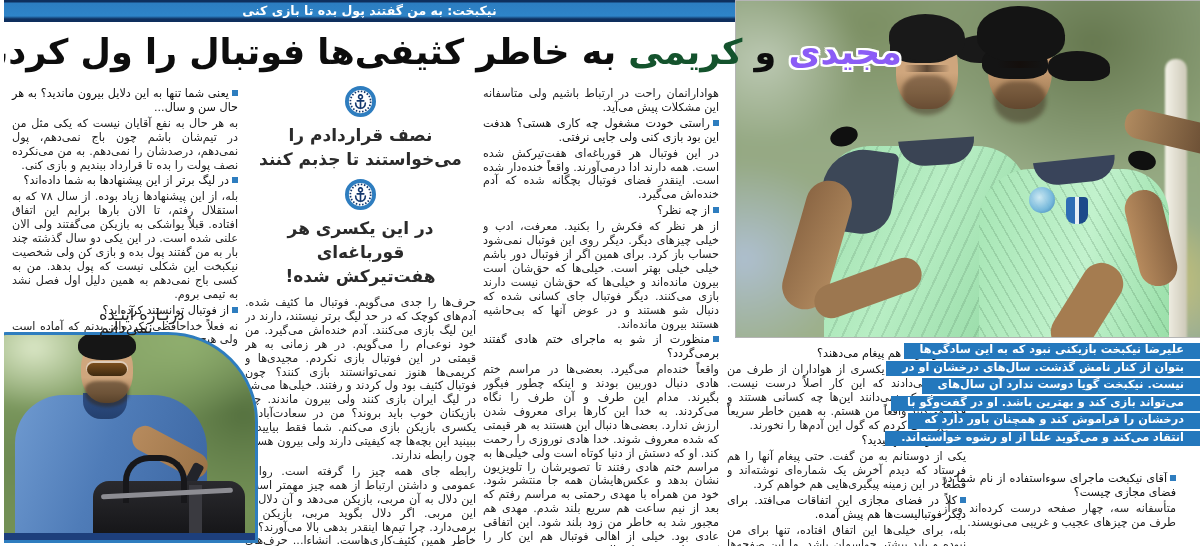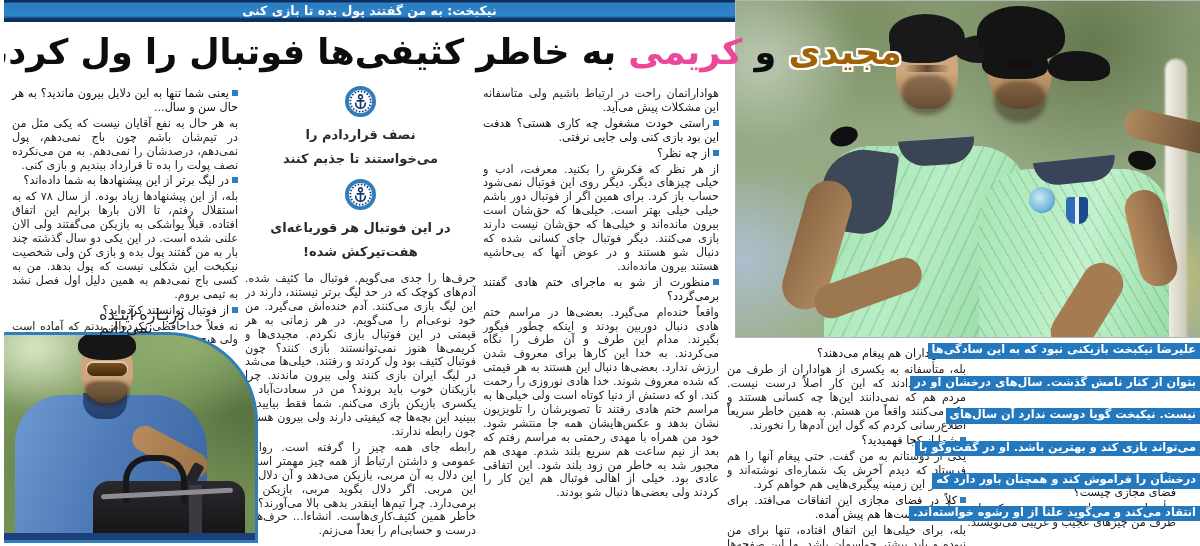--- a/index.html
+++ b/index.html
@@ -8,23 +8,23 @@
 
   
   .kicker{position:absolute;left:0;top:0;width:731px;height:22px;
     background:linear-gradient(180deg,#0e2f5e 0,#0e2f5e 2px,#2c7dc1 3px,#2e84c8 16px,#0e2f5e 19px,#0e2f5e 22px);
     color:#fff;font-weight:bold;font-size:12.5px;line-height:21px;text-align:center;z-index:7}
 
   
   .headline{position:absolute;top:24px;left:10px;width:888px;height:58px;line-height:56px;
     font-size:35px;font-weight:bold;white-space:nowrap;text-align:right;direction:rtl;z-index:6;
     color:#0d0d0d;letter-spacing:-1px}
-  .hl-blue{color:#a16207;
+  .hl-blue{color:#8b5cf6;
     text-shadow:-2px 0 0 #fff,2px 0 0 #fff,0 -2px 0 #fff,0 2px 0 #fff,-2px -2px 0 #fff,2px 2px 0 #fff,-2px 2px 0 #fff,2px -2px 0 #fff}
-  .hl-red{color:#ec4899}
+  .hl-red{color:#14532d}
 
   
   .photo-players{position:absolute;left:731px;top:0;width:469px;height:338px;border:1px solid #b5b5b5;
     box-sizing:border-box;overflow:hidden;background:#8fa37e;z-index:1}
   .pp-bg{position:absolute;inset:-12px;filter:blur(7px);
     background:
       radial-gradient(140px 120px at 8% 20%,#bcc9b3 0%,rgba(188,201,179,0) 70%),
       radial-gradient(160px 140px at 4% 75%,#aebfd0 0%,rgba(174,191,208,0) 70%),
       radial-gradient(200px 160px at 30% 10%,#7c8f63 0%,rgba(124,143,99,0) 72%),
       radial-gradient(240px 200px at 75% 15%,#66784f 0%,rgba(102,120,79,0) 70%),
@@ -126,26 +126,26 @@
   .col-b{left:241px;top:84px;width:231px;height:462px;overflow:hidden}
   .col-c{left:479px;top:87px;width:236px;height:459px;overflow:hidden}
   .col-d{left:723px;top:347px;width:239px;height:199px;overflow:hidden}
   .indent-wrap{margin-left:46px}
   .tail{position:absolute;left:95px;top:309px;width:122px;z-index:6;font-size:16px;line-height:12.5px;
     text-align:left;color:#222}
 
   
   .pq{text-align:center;margin:2px 0 8px}
   .pq-logo{width:31px;height:31px;margin:2px auto 6px;display:block}
-  .pq-text{font-weight:bold;font-size:13px;line-height:24px;color:#2b2b2b;letter-spacing:-0.5px}
+  .pq-text{font-weight:bold;font-size:17px;line-height:24px;color:#2b2b2b;letter-spacing:-0.5px}
 
   
   .lead{position:absolute;left:962px;top:343px;width:234px;direction:rtl;z-index:3}
   .lead div{background:#2478bd;color:#fff;font-weight:bold;font-size:11.3px;line-height:12.5px;
-    padding:1px 4px 2px;margin-bottom:17px;width:fit-content;white-space:nowrap}
+    padding:1px 16px 2px;margin-bottom:2px;width:fit-content;white-space:nowrap}
   .col-e{left:938px;top:472px;width:234px;height:74px;overflow:hidden}
 </style>
 </head>
 <body>
 
 <div class="page">
 
   <div class="kicker">
     <span>نیکبخت: به من گفتند پول بده تا بازی کنی</span>
   </div>
@@ -219,31 +219,32 @@
         <span>می‌خواستند تا جذبم کنند</span>
       </div>
     </div>
     <div class="pq">
       <svg class="pq-logo" viewBox="0 0 32 32">
         <circle cx="16" cy="16" r="14" fill="#fff" stroke="#2e7dbf" stroke-width="4"></circle>
         <circle cx="16" cy="16" r="10.5" fill="none" stroke="#14386e" stroke-width="1.8" stroke-dasharray="1.6 1.7"></circle>
         <path d="M16 9.2 a2 2 0 1 0 0.01 0 M16 13.2 v10 M11 17.6 c0 3.6 2.4 5.4 5 5.4 c2.6 0 5 -1.8 5 -5.4 M12.6 15.4 h6.8" fill="none" stroke="#14386e" stroke-width="1.7" stroke-linecap="round"></path>
       </svg>
       <div class="pq-text">
-        <span>در این فوتبال هر قورباغه‌ای</span><br>
+        <span>در این یکسری هر قورباغه‌ای</span><br>
         <span>هفت‌تیرکش شده!</span>
       </div>
     </div>
     <p class="a">حرف‌ها را جدی می‌گویم. فوتبال ما کثیف شده. آدم‌های کوچک که در حد لیگ برتر نیستند، دارند در این لیگ بازی می‌کنند. آدم خنده‌اش می‌گیرد. من خود نوعی‌ام را می‌گویم. در هر زمانی به هر قیمتی در این فوتبال بازی نکردم. مجیدی‌ها و کریمی‌ها هنوز نمی‌توانستند بازی کنند؟ چون فوتبال کثیف بود ول کردند و رفتند. خیلی‌ها می‌شد در لیگ ایران بازی کنند ولی بیرون ماندند. چرا بازیکنان خوب باید بروند؟ من در سعادت‌آباد با یکسری بازیکن بازی می‌کنم. شما فقط بیایید و ببینید این بچه‌ها چه کیفیتی دارند ولی بیرون هستند چون رابطه ندارند.</p>
     <p class="a indent-wrap">رابطه جای همه چیز را گرفته است. روابط عمومی و داشتن ارتباط از همه چیز مهمتر است. این دلال به آن مربی، بازیکن می‌دهد و آن دلال به این مربی. اگر دلال بگوید مربی، بازیکن را برمی‌دارد. چرا تیم‌ها اینقدر بدهی بالا می‌آورند؟ به خاطر همین کثیف‌کاری‌هاست. انشاءا... حرف‌های درست و حسابی‌ام را بعداً می‌زنم.</p>
   </div>
 
   <div class="col col-c">
     <p class="a">هوادارانمان راحت در ارتباط باشیم ولی متأسفانه این مشکلات پیش می‌آید.</p>
     <p class="q"><span class="sq"></span><span>راستی خودت مشغول چه کاری هستی؟ هدفت این بود بازی کنی ولی جایی نرفتی.</span></p>
+    <p class="a">در این فوتبال هر قورباغه‌ای هفت‌تیرکش شده است. همه دارند ادا درمی‌آورند. واقعاً خنده‌دار شده است. اینقدر فضای فوتبال بچگانه شده که آدم خنده‌اش می‌گیرد.</p>
     <p class="q"><span class="sq"></span><span>از چه نظر؟</span></p>
     <p class="a">از هر نظر که فکرش را بکنید. معرفت، ادب و خیلی چیزهای دیگر. دیگر روی این فوتبال نمی‌شود حساب باز کرد. برای همین اگر از فوتبال دور باشم خیلی خیلی بهتر است. خیلی‌ها که حق‌شان است بیرون مانده‌اند و خیلی‌ها که حق‌شان نیست دارند بازی می‌کنند. دیگر فوتبال جای کسانی شده که دنبال شو هستند و در عوض آنها که بی‌حاشیه هستند بیرون مانده‌اند.</p>
     <p class="q"><span class="sq"></span><span>منظورت از شو به ماجرای ختم هادی گفتند برمی‌گردد؟</span></p>
     <p class="a">واقعاً خنده‌ام می‌گیرد. بعضی‌ها در مراسم ختم هادی دنبال دوربین بودند و اینکه چطور فیگور بگیرند. مدام این طرف و آن طرف را نگاه می‌کردند. به خدا این کارها برای معروف شدن ارزش ندارد. بعضی‌ها دنبال این هستند به هر قیمتی که شده معروف شوند. خدا هادی نوروزی را رحمت کند. او که دستش از دنیا کوتاه است ولی خیلی‌ها به مراسم ختم هادی رفتند تا تصویرشان را تلویزیون نشان بدهد و عکس‌هایشان همه جا منتشر شود. خود من همراه با مهدی رحمتی به مراسم رفتم که بعد از نیم ساعت هم سریع بلند شدم. مهدی هم مجبور شد به خاطر من زود بلند شود. این اتفاقی عادی بود. خیلی از اهالی فوتبال هم این کار را کردند ولی بعضی‌ها دنبال شو بودند.</p>
 
   </div>
 
   <div class="col col-d">
     <p class="q"><span class="sq"></span><span>به هواداران هم پیغام می‌دهند؟</span></p>
     <p class="a">بله، متأسفانه به یکسری از هواداران از طرف من شماره می‌دادند که این کار اصلاً درست نیست. مردم هم که نمی‌دانند این‌ها چه کسانی هستند و فکر می‌کنند واقعاً من هستم. به همین خاطر سریعاً اطلاع‌رسانی کردم که گول این آدم‌ها را نخورند.</p>

